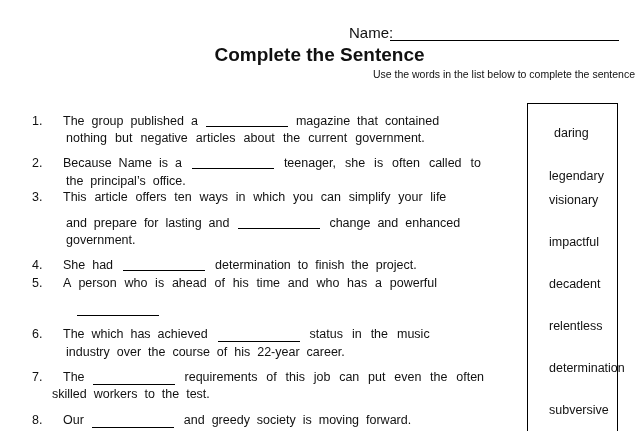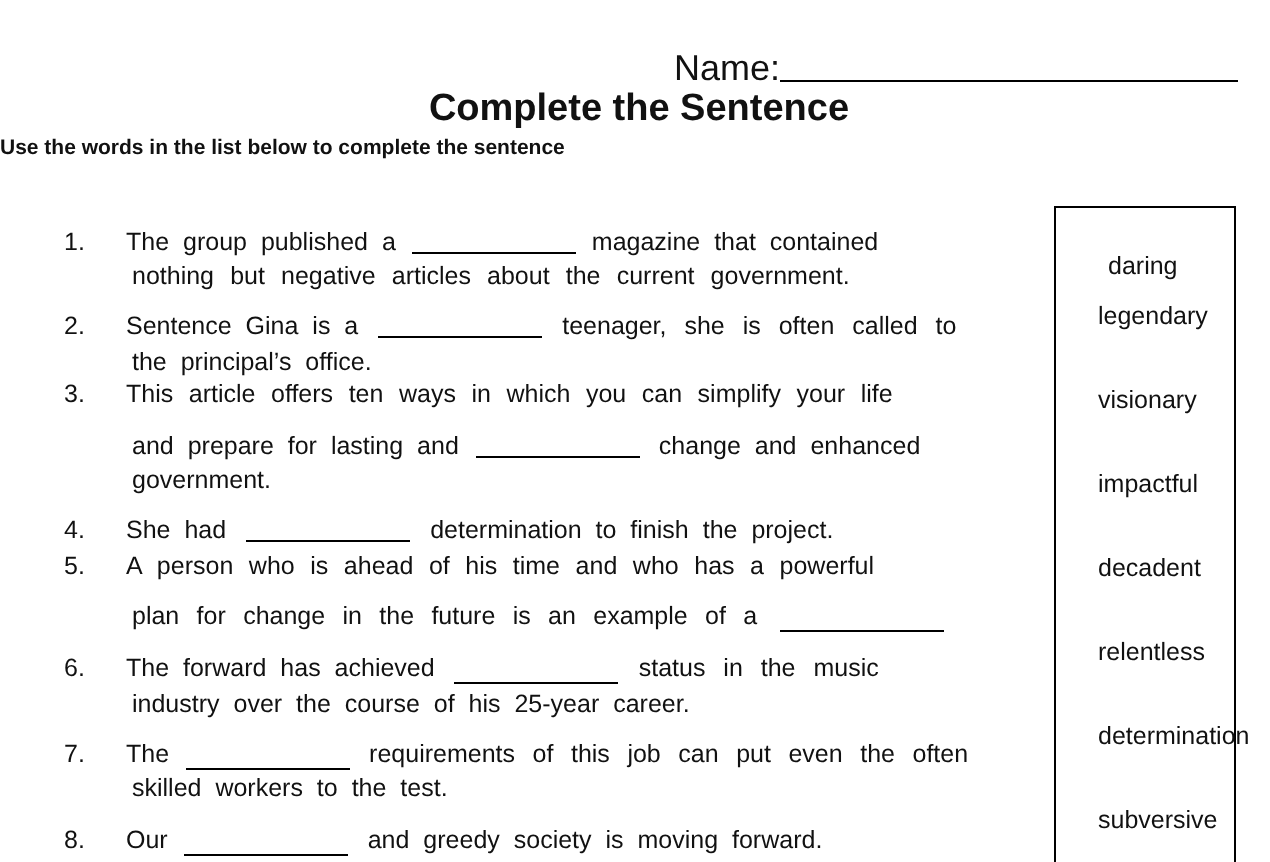--- a/index.html
+++ b/index.html
@@ -1,24 +1,24 @@
 <!DOCTYPE html>
 <html><head>
 <meta charset="utf-8">
 <style>
   html, body { margin: 0; padding: 0; }
   body {
     width: 635px; height: 431px; overflow: hidden; background: #ffffff;
     font-family: "Liberation Sans", sans-serif; color: #111; position: relative;
   }
   .abs { position: absolute; white-space: nowrap; }
-  .name-label { left: 337px; top: 24px; font-size: 18px; }
+  .name-label { left: 349px; top: 24px; font-size: 15px; }
   .name-line { left: 390px; top: 40px; width: 229px; height: 0; border-top: 1.5px solid #000; }
   .title { left: 0; width: 635px; top: 44px; text-align: center; font-size: 19px; font-weight: bold; padding-left: 2px; }
-  .subtitle { left: 0; width: 635px; top: 68px; text-align: left; font-size: 10.5px; font-weight: bold; }
+  .subtitle { left: 0; width: 635px; top: 68px; text-align: right; font-size: 10.5px; }
   .num { font-size: 12.5px; left: 32px; }
   .line { font-size: 12.5px; word-spacing: 3.5px; }
   .blank { display: inline-block; width: 80px; border-bottom: 1.3px solid #000; height: 0; vertical-align: baseline; margin: 0 4px; position: relative; top: 2px; }
   .wordbox { left: 527px; top: 103px; width: 89px; height: 340px; border: 1.5px solid #000; border-bottom: none; }
   .word { font-size: 12.5px; }
 </style>
 </head>
 <body>
 
 <div class="abs name-label">Name:</div>
@@ -27,60 +27,60 @@
 <div class="abs subtitle">Use the words in the list below to complete the sentence</div>
 
 <div class="abs num" style="top:114px">1.</div>
 <div class="abs line" style="left:63px;top:114px">
   <span>The group published a</span><span class="blank" style="width:82px;margin:0 8px"></span><span>magazine that contained</span>
 </div>
 <div class="abs line" style="left:66px;top:131px;word-spacing:4.6px">nothing but negative articles about the current government.</div>
 
 <div class="abs num" style="top:156px">2.</div>
 <div class="abs line" style="left:63px;top:156px">
-  <span>Sentence Gina is a</span><span class="blank" style="width:82px;margin:0 10px"></span><span style="word-spacing:5.5px">teenager, she is often called to</span>
+  <span>Because Name is a</span><span class="blank" style="width:82px;margin:0 10px"></span><span style="word-spacing:5.5px">teenager, she is often called to</span>
 </div>
 <div class="abs line" style="left:66px;top:174px">the principal’s office.</div>
 
 <div class="abs num" style="top:190px">3.</div>
 <div class="abs line" style="left:63px;top:190px;word-spacing:4.3px">This article offers ten ways in which you can simplify your life</div>
 <div class="abs line" style="left:66px;top:216px">
   <span>and prepare for lasting and</span><span class="blank" style="width:82px;margin:0 9px"></span><span>change and enhanced</span>
 </div>
 <div class="abs line" style="left:66px;top:233px">government.</div>
 
 <div class="abs num" style="top:258px">4.</div>
 <div class="abs line" style="left:63px;top:258px">
   <span>She had</span><span class="blank" style="width:82px;margin:0 10px"></span><span>determination to finish the project.</span>
 </div>
 
 <div class="abs num" style="top:276px">5.</div>
 <div class="abs line" style="left:63px;top:276px;word-spacing:4.3px">A person who is ahead of his time and who has a powerful</div>
 <div class="abs line" style="left:66px;top:301px;word-spacing:5.2px">
-  <span>plan for change in the future is an example of a</span><span class="blank" style="width:82px;margin:0 0 0 11px;top:4px"></span>
+  <span class="blank" style="width:82px;margin:0 0 0 11px;top:4px"></span>
 </div>
 
 <div class="abs num" style="top:327px">6.</div>
 <div class="abs line" style="left:63px;top:327px">
-  <span>The forward has achieved</span><span class="blank" style="width:82px;margin:0 10px;top:4px"></span><span style="word-spacing:5.5px">status in the music</span>
+  <span>The which has achieved</span><span class="blank" style="width:82px;margin:0 10px;top:4px"></span><span style="word-spacing:5.5px">status in the music</span>
 </div>
-<div class="abs line" style="left:66px;top:345px">industry over the course of his 25-year career.</div>
+<div class="abs line" style="left:66px;top:345px">industry over the course of his 22-year career.</div>
 
 <div class="abs num" style="top:370px">7.</div>
 <div class="abs line" style="left:63px;top:370px">
   <span>The</span><span class="blank" style="width:82px;margin:0 10px 0 8px;top:4px"></span><span style="word-spacing:5.3px">requirements of this job can put even the often</span>
 </div>
-<div class="abs line" style="left:66px;top:387px">skilled workers to the test.</div>
+<div class="abs line" style="left:52px;top:387px">skilled workers to the test.</div>
 
 <div class="abs num" style="top:413px">8.</div>
 <div class="abs line" style="left:63px;top:413px">
   <span>Our</span><span class="blank" style="width:82px;margin:0 10px 0 8px;top:4px"></span><span>and greedy society is moving forward.</span>
 </div>
 
 <div class="abs wordbox"></div>
 <div class="abs word" style="left:554px;top:126px">daring</div>
-<div class="abs word" style="left:549px;top:151px">legendary</div>
+<div class="abs word" style="left:549px;top:169px">legendary</div>
 <div class="abs word" style="left:549px;top:193px">visionary</div>
 <div class="abs word" style="left:549px;top:235px">impactful</div>
 <div class="abs word" style="left:549px;top:277px">decadent</div>
 <div class="abs word" style="left:549px;top:319px">relentless</div>
 <div class="abs word" style="left:549px;top:361px">determination</div>
 <div class="abs word" style="left:549px;top:403px">subversive</div>
 
 </body></html>

